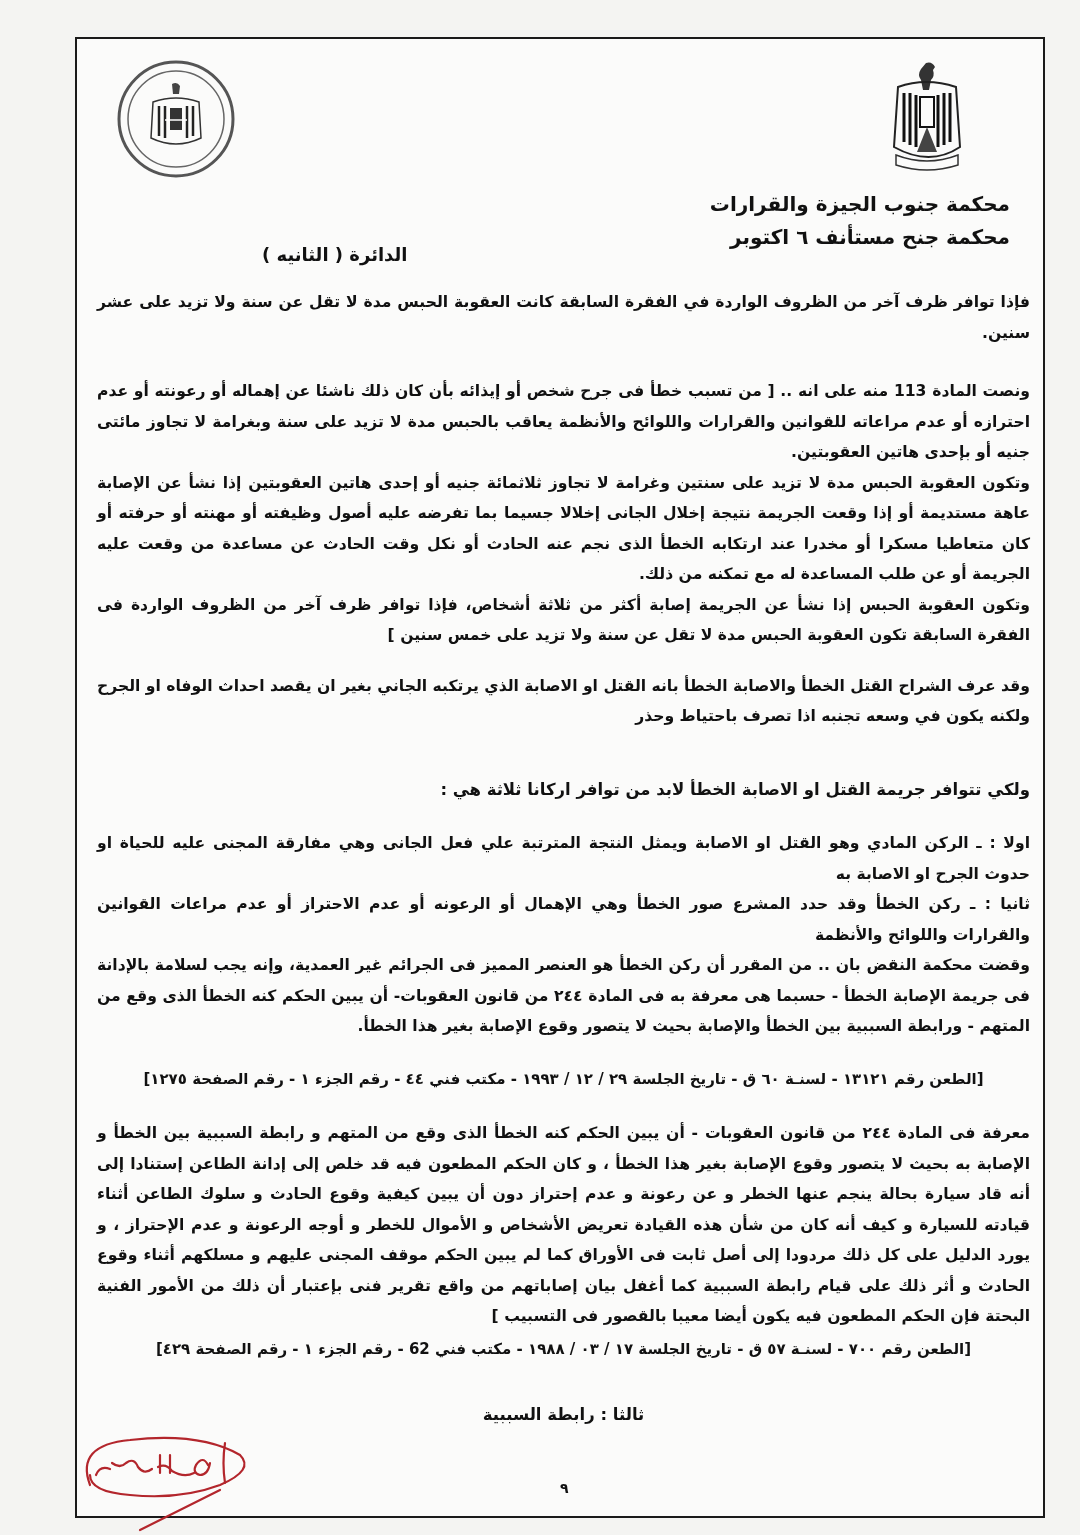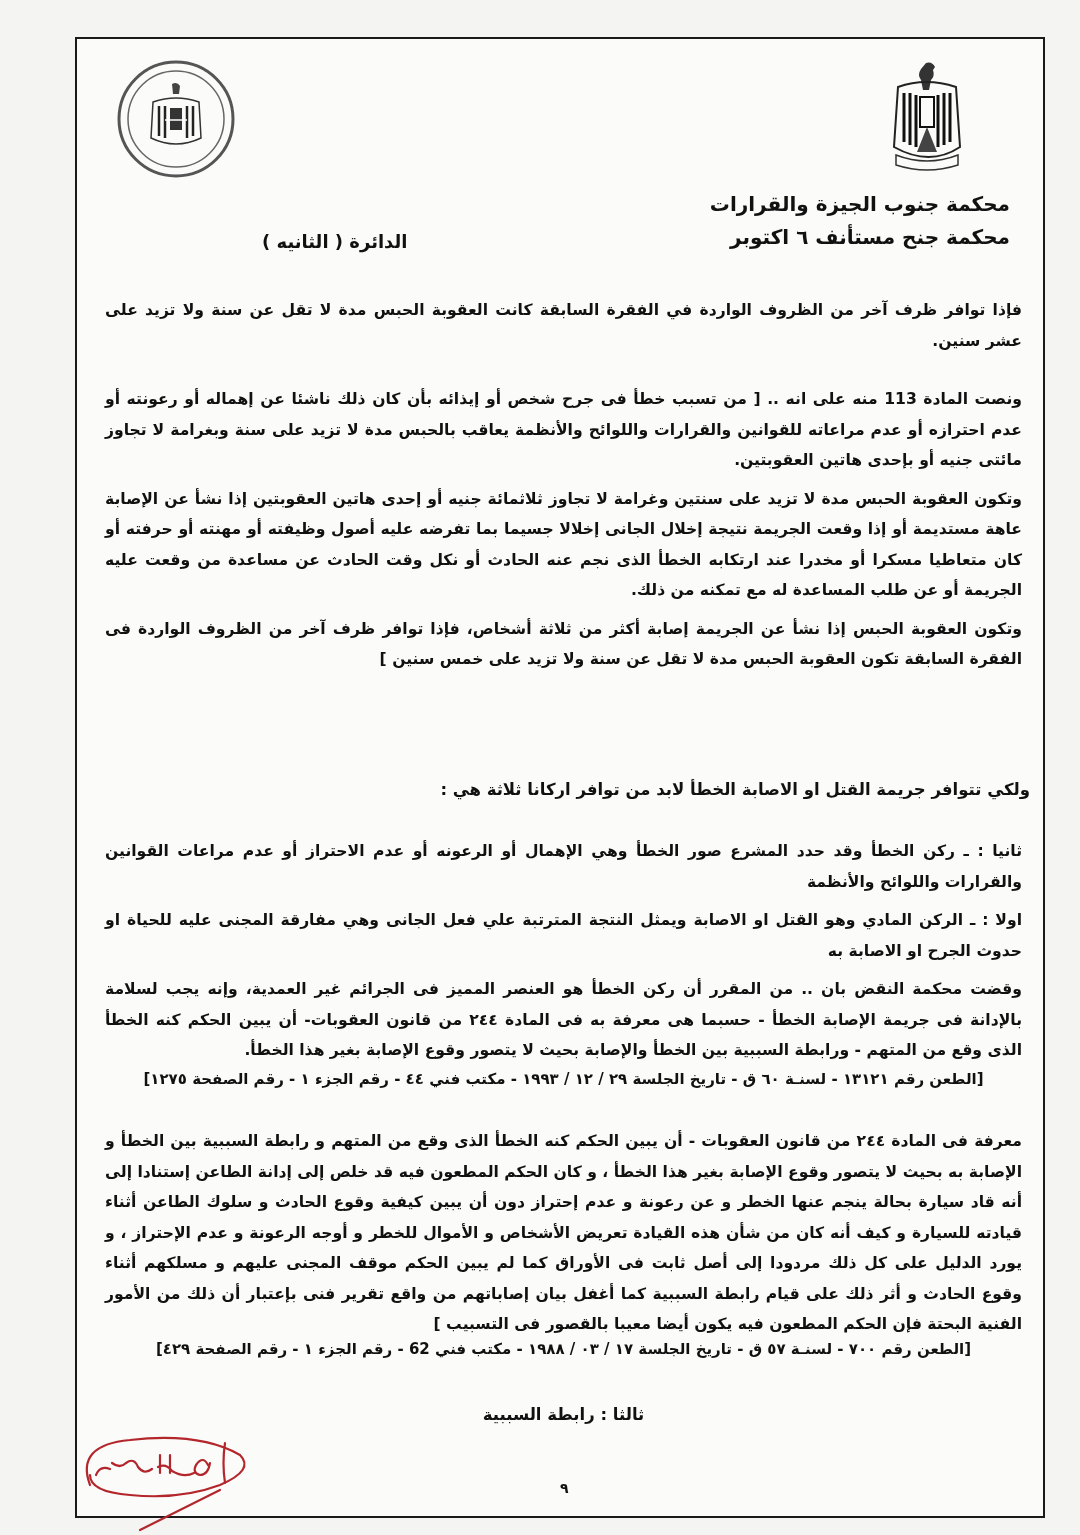--- a/index.html
+++ b/index.html
@@ -13,29 +13,29 @@
     position:absolute; left:75px; top:37px; width:970px; height:1481px;
     border:2px solid #1a1a1a; background:#fbfbfa; box-sizing:border-box;
   }
   .emblem-right { position:absolute; left:868px; top:57px; width:118px; height:120px; }
   .seal-left { position:absolute; left:115px; top:58px; width:122px; height:122px; }
   .court-title {
     position:absolute; right:70px; top:188px; text-align:right; direction:rtl;
     font-weight:bold; font-size:20px; line-height:33px; white-space:nowrap;
   }
   .circuit-label {
-    position:absolute; left:262px; top:231px; direction:rtl;
+    position:absolute; left:262px; top:244px; direction:rtl;
     font-weight:bold; font-size:18px; white-space:nowrap;
   }
   .body-text {
     position:absolute; left:97px; width:933px; direction:rtl; text-align:justify;
     text-align-last:right;
     font-weight:bold; font-size:15.6px; line-height:30.5px;
   }
-  .p { margin:8px; }
+  .p { margin:0; }
   .citation {
     position:absolute; left:97px; width:933px; direction:rtl; text-align:center;
     font-weight:bold; font-size:15px; white-space:nowrap;
   }
   .heading-line {
     position:absolute; left:97px; width:933px; direction:rtl; text-align:right;
     font-weight:bold; font-size:16.5px;
   }
   .page-number {
     position:absolute; left:560px; top:1480px; font-weight:bold; font-size:14px;
@@ -82,27 +82,28 @@
   <div>محكمة جنوب الجيزة والقرارات</div>
   <div>محكمة جنح مستأنف ٦ اكتوبر</div>
 </div>
 <div class="circuit-label">الدائرة ( الثانيه )</div>
 
 <div class="body-text" style="top:287px;">
   <p class="p">فإذا توافر ظرف آخر من الظروف الواردة في الفقرة السابقة كانت العقوبة الحبس مدة لا تقل عن سنة ولا تزيد على عشر سنين.</p>
   <p class="p" style="margin-top:28px;">ونصت المادة 113 منه على انه .. [ من تسبب خطأ فى جرح شخص أو إيذائه بأن كان ذلك ناشئا عن إهماله أو رعونته أو عدم احترازه أو عدم مراعاته للقوانين والقرارات واللوائح والأنظمة يعاقب بالحبس مدة لا تزيد على سنة وبغرامة لا تجاوز مائتى جنيه أو بإحدى هاتين العقوبتين.</p>
   <p class="p">وتكون العقوبة الحبس مدة لا تزيد على سنتين وغرامة لا تجاوز ثلاثمائة جنيه أو إحدى هاتين العقوبتين إذا نشأ عن الإصابة عاهة مستديمة أو إذا وقعت الجريمة نتيجة إخلال الجانى إخلالا جسيما بما تفرضه عليه أصول وظيفته أو مهنته أو حرفته أو كان متعاطيا مسكرا أو مخدرا عند ارتكابه الخطأ الذى نجم عنه الحادث أو نكل وقت الحادث عن مساعدة من وقعت عليه الجريمة أو عن طلب المساعدة له مع تمكنه من ذلك.</p>
   <p class="p">وتكون العقوبة الحبس إذا نشأ عن الجريمة إصابة أكثر من ثلاثة أشخاص، فإذا توافر ظرف آخر من الظروف الواردة فى الفقرة السابقة تكون العقوبة الحبس مدة لا تقل عن سنة ولا تزيد على خمس سنين ]</p>
+  <p class="p" style="margin-top:20px;">وقد عرف الشراح القتل الخطأ والاصابة الخطأ بانه القتل او الاصابة الذي يرتكبه الجاني بغير ان يقصد احداث الوفاه او الجرح ولكنه يكون في وسعه تجنبه اذا تصرف باحتياط وحذر</p>
 </div>
 
 <div class="heading-line" style="top:780px;">ولكي تتوافر جريمة القتل او الاصابة الخطأ لابد من توافر اركانا ثلاثة هي :</div>
 
 <div class="body-text" style="top:828px;">
+  <p class="p">اولا : ـ الركن المادي وهو القتل او الاصابة ويمثل النتجة المترتبة علي فعل الجانى وهي مفارقة المجنى عليه للحياة او حدوث الجرح او الاصابة به</p>
   <p class="p">ثانيا : ـ ركن الخطأ وقد حدد المشرع صور الخطأ وهي الإهمال أو الرعونه أو عدم الاحتراز أو عدم مراعات القوانين والقرارات واللوائح والأنظمة</p>
-  <p class="p">اولا : ـ الركن المادي وهو القتل او الاصابة ويمثل النتجة المترتبة علي فعل الجانى وهي مفارقة المجنى عليه للحياة او حدوث الجرح او الاصابة به</p>
   <p class="p">وقضت محكمة النقض بان .. من المقرر أن ركن الخطأ هو العنصر المميز فى الجرائم غير العمدية، وإنه يجب لسلامة بالإدانة فى جريمة الإصابة الخطأ - حسبما هى معرفة به فى المادة ٢٤٤ من قانون العقوبات- أن يبين الحكم كنه الخطأ الذى وقع من المتهم - ورابطة السببية بين الخطأ والإصابة بحيث لا يتصور وقوع الإصابة بغير هذا الخطأ.</p>
 </div>
 
 <div class="citation" style="top:1070px;">[الطعن رقم ١٣١٢١ - لسنـة ٦٠ ق - تاريخ الجلسة ٢٩ / ١٢ / ١٩٩٣ - مكتب فني ٤٤ - رقم الجزء ١ - رقم الصفحة ١٢٧٥]</div>
 
 <div class="body-text" style="top:1118px;">
   <p class="p">معرفة فى المادة ٢٤٤ من قانون العقوبات - أن يبين الحكم كنه الخطأ الذى وقع من المتهم و رابطة السببية بين الخطأ و الإصابة به بحيث لا يتصور وقوع الإصابة بغير هذا الخطأ ، و كان الحكم المطعون فيه قد خلص إلى إدانة الطاعن إستنادا إلى أنه قاد سيارة بحالة ينجم عنها الخطر و عن رعونة و عدم إحتراز دون أن يبين كيفية وقوع الحادث و سلوك الطاعن أثناء قيادته للسيارة و كيف أنه كان من شأن هذه القيادة تعريض الأشخاص و الأموال للخطر و أوجه الرعونة و عدم الإحتراز ، و يورد الدليل على كل ذلك مردودا إلى أصل ثابت فى الأوراق كما لم يبين الحكم موقف المجنى عليهم و مسلكهم أثناء وقوع الحادث و أثر ذلك على قيام رابطة السببية كما أغفل بيان إصاباتهم من واقع تقرير فنى بإعتبار أن ذلك من الأمور الفنية البحتة فإن الحكم المطعون فيه يكون أيضا معيبا بالقصور فى التسبيب ]</p>
 </div>
 
 <div class="citation" style="top:1340px;">[الطعن رقم ٧٠٠ - لسنـة ٥٧ ق - تاريخ الجلسة ١٧ / ٠٣ / ١٩٨٨ - مكتب فني 62 - رقم الجزء ١ - رقم الصفحة ٤٢٩]</div>

